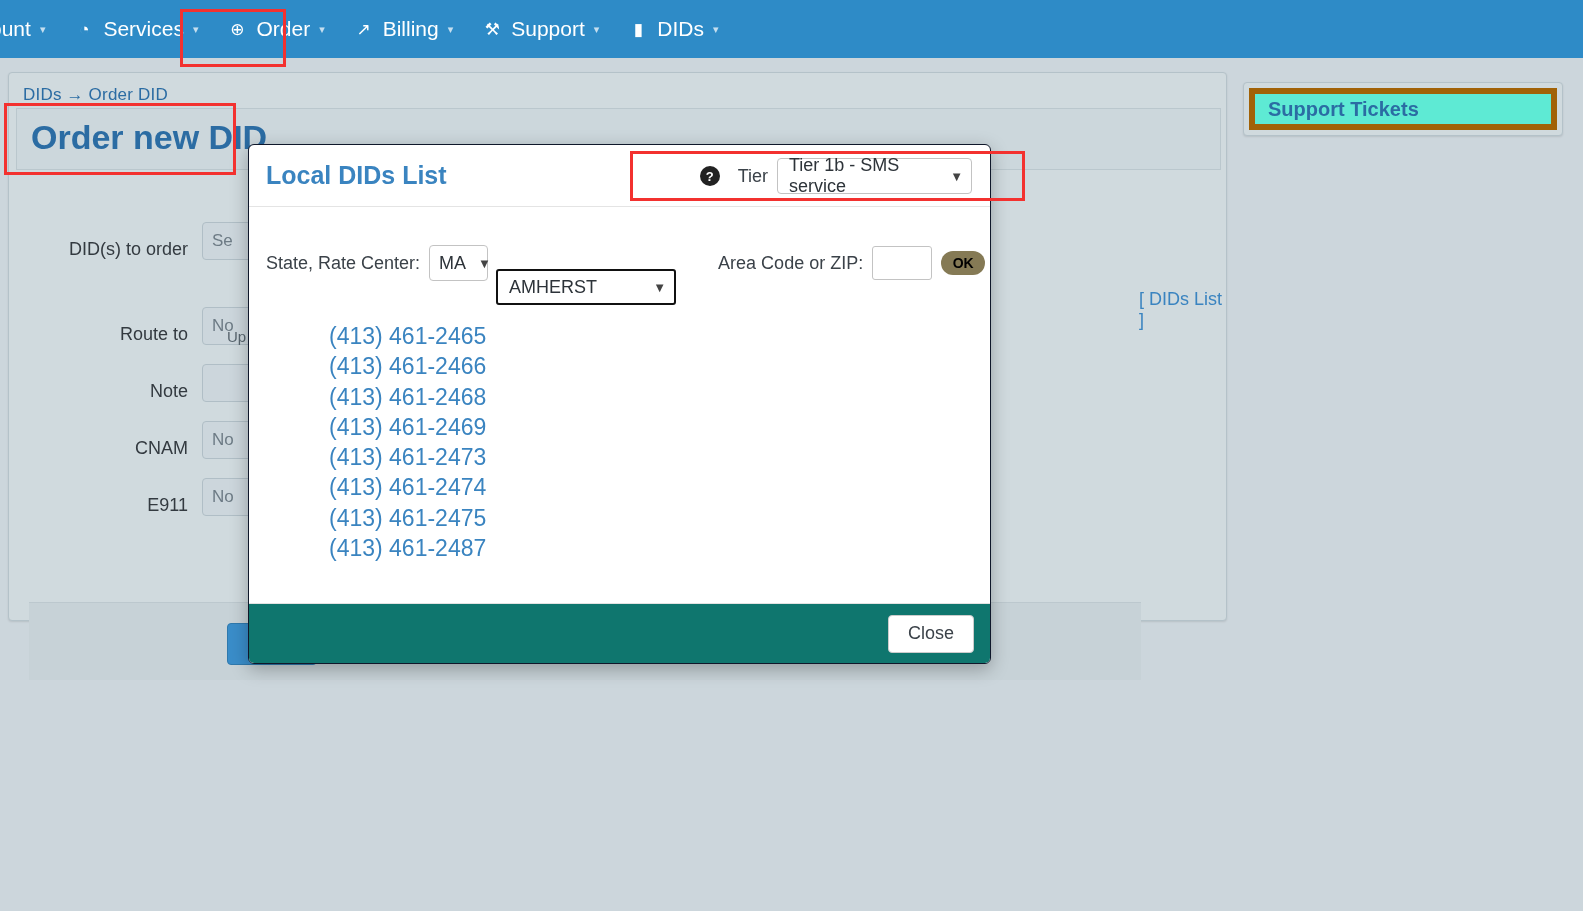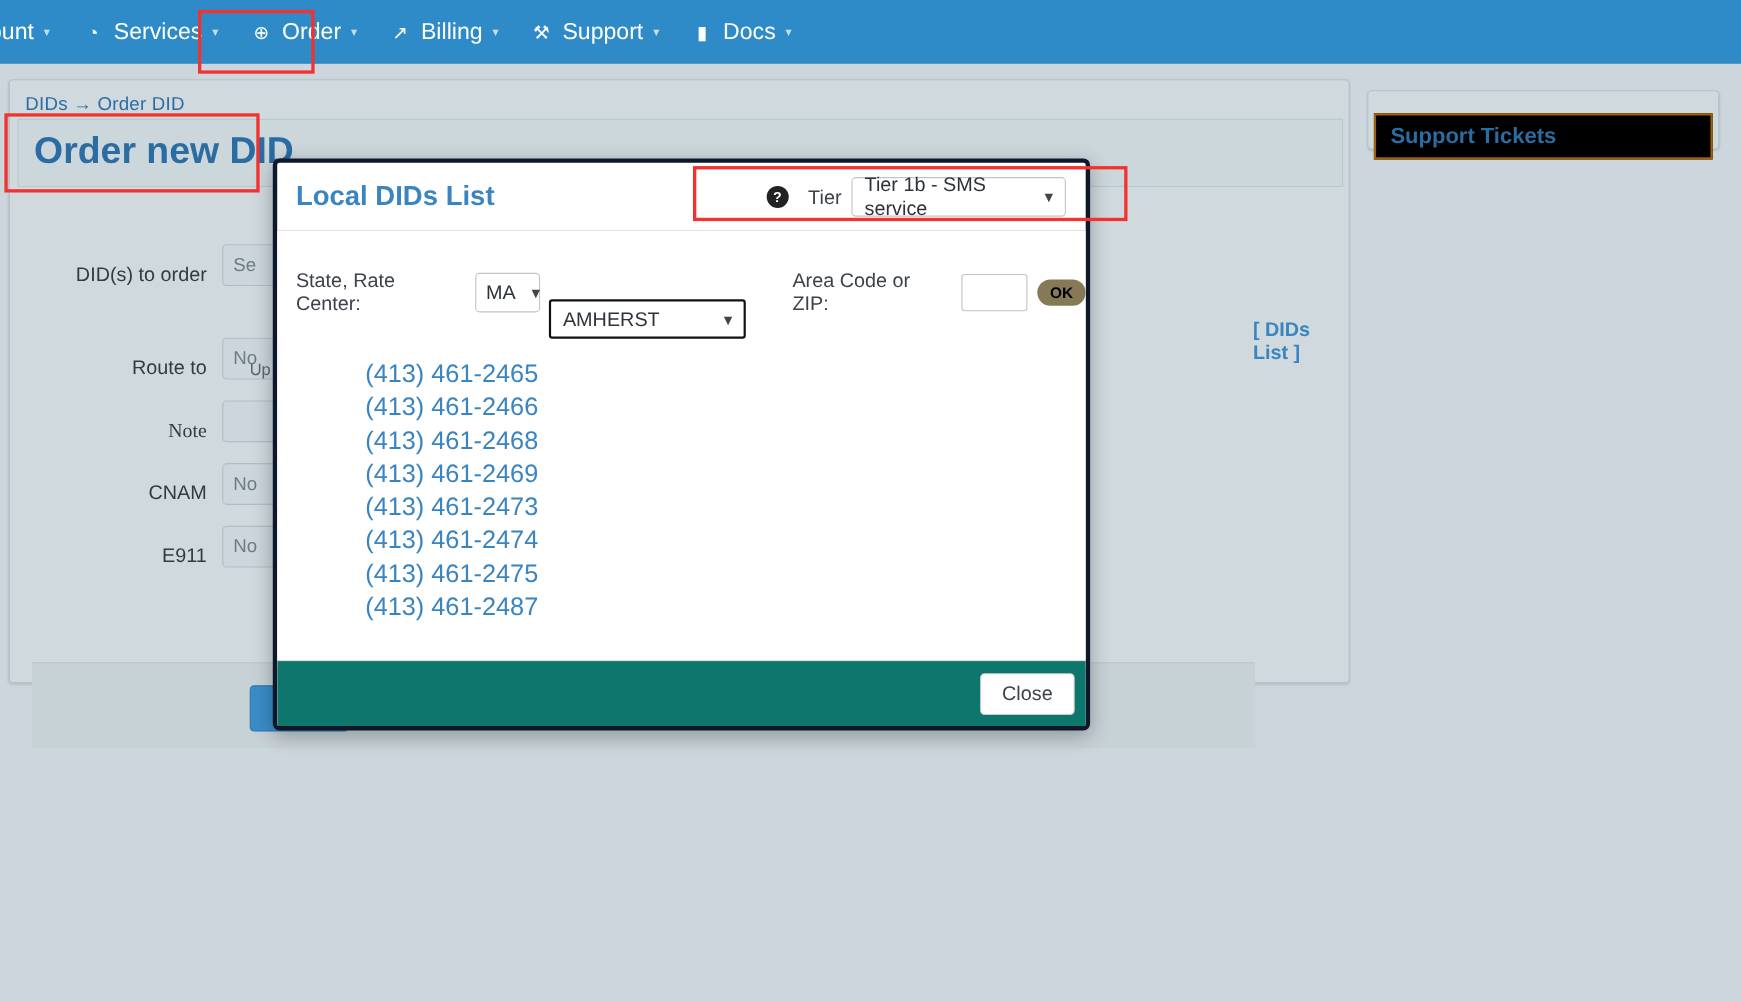--- a/index.html
+++ b/index.html
@@ -87,21 +87,20 @@
     overflow: hidden; white-space: nowrap;
   }
   #helper-text {
     position: absolute; left: 218px; top: 255px;
     font-size: 15px; color: #59666f;
   }
   #dids-list-link {
     position: absolute; left: 1130px; top: 216px;
     font-size: 18px; color: #3a84c0;
     cursor: pointer;
-    font-weight: bold;
   }
   #footer-bar {
     position: absolute; left: 20px; top: 529px;
     width: 1112px; height: 78px;
     background: #c7d2d7;
     border-top: 1px solid #bcc8ce;
   }
   #save-button {
     position: absolute; left: 198px; top: 20px;
     height: 42px; min-width: 90px;
@@ -119,36 +118,35 @@
     position: absolute; left: 1243px; top: 82px;
     width: 320px; height: 54px;
     background: #d0dade;
     border: 1px solid #b4c2c9;
     border-radius: 4px;
     box-shadow: 0 1px 2px rgba(0,0,0,.10);
     padding: 5px;
   }
   #sidebar-item {
     width: 100%; height: 100%;
-    background: #000000;
-    border: 2px solid #a16207;
+    background: #5eead4;
+    border: 6px solid #a16207;
     display: flex; align-items: center;
     padding-left: 13px;
     color: #2b6ca3;
     font-size: 20px; font-weight: bold;
     cursor: pointer;
-    margin-top: 15px;
   }
 
   
   #modal {
     position: absolute; left: 248px; top: 144px;
     width: 743px; height: 520px;
     background: #ffffff;
-    border: 4px solid #0f172a;
+    border: 1px solid #0f172a;
     border-radius: 6px;
     box-shadow: 0 5px 18px rgba(0,0,0,.28);
     overflow: hidden;
   }
   #modal-header {
     position: relative;
     height: 62px;
     border-bottom: 1px solid #e4e4e4;
     display: flex; align-items: center;
   }
@@ -283,42 +281,42 @@
       <span>Billing</span>
       <span class="nav-caret">▾</span>
     </div>
     <div class="nav-item">
       <span class="nav-ico">⚒</span>
       <span>Support</span>
       <span class="nav-caret">▾</span>
     </div>
     <div class="nav-item">
       <span class="nav-ico">▮</span>
-      <span>Docs</span>
+      <span>DIDs</span>
       <span class="nav-caret">▾</span>
     </div>
   </div>
 
 <div id="main-panel">
   <div id="breadcrumb">DIDs → Order DID</div>
 
   <div id="page-title-bar">
     <div id="page-title">Order new DID</div>
   </div>
 
   <div id="form-area">
       <div class="form-row" style="left: 0px; top: 149px;">
         <div class="form-label">DID(s) to order</div>
         <div class="form-ctrl" style="width: 60px;">Se</div>
       </div>
       <div class="form-row" style="left: 0px; top: 234px;">
         <div class="form-label">Route to</div>
         <div class="form-ctrl" style="width: 60px;">No</div>
       </div>
-      <div class="form-row" style="left: 0px; top: 291px; font-family: Liberation Serif, serif;">
+      <div class="form-row" style="left: 0px; top: 291px;">
         <div class="form-label">Note</div>
         <div class="form-ctrl" style="width: 60px;"></div>
       </div>
       <div class="form-row" style="left: 0px; top: 348px;">
         <div class="form-label">CNAM</div>
         <div class="form-ctrl" style="width: 60px;">No</div>
       </div>
       <div class="form-row" style="left: 0px; top: 405px;">
         <div class="form-label">E911</div>
         <div class="form-ctrl" style="width: 60px;">No</div>

